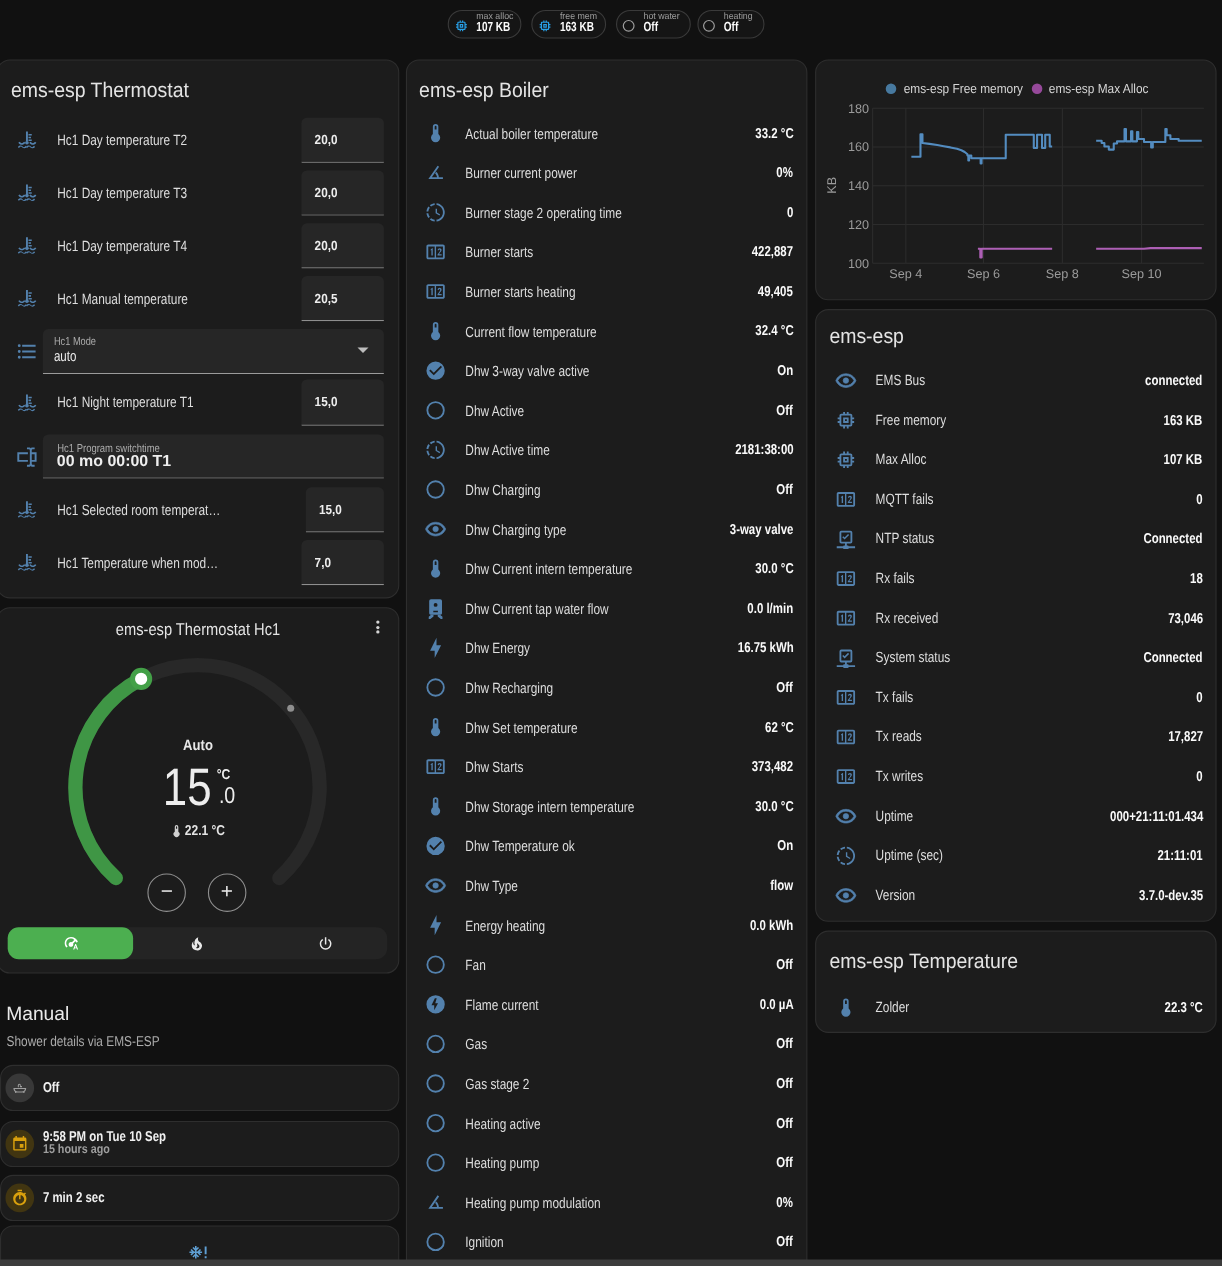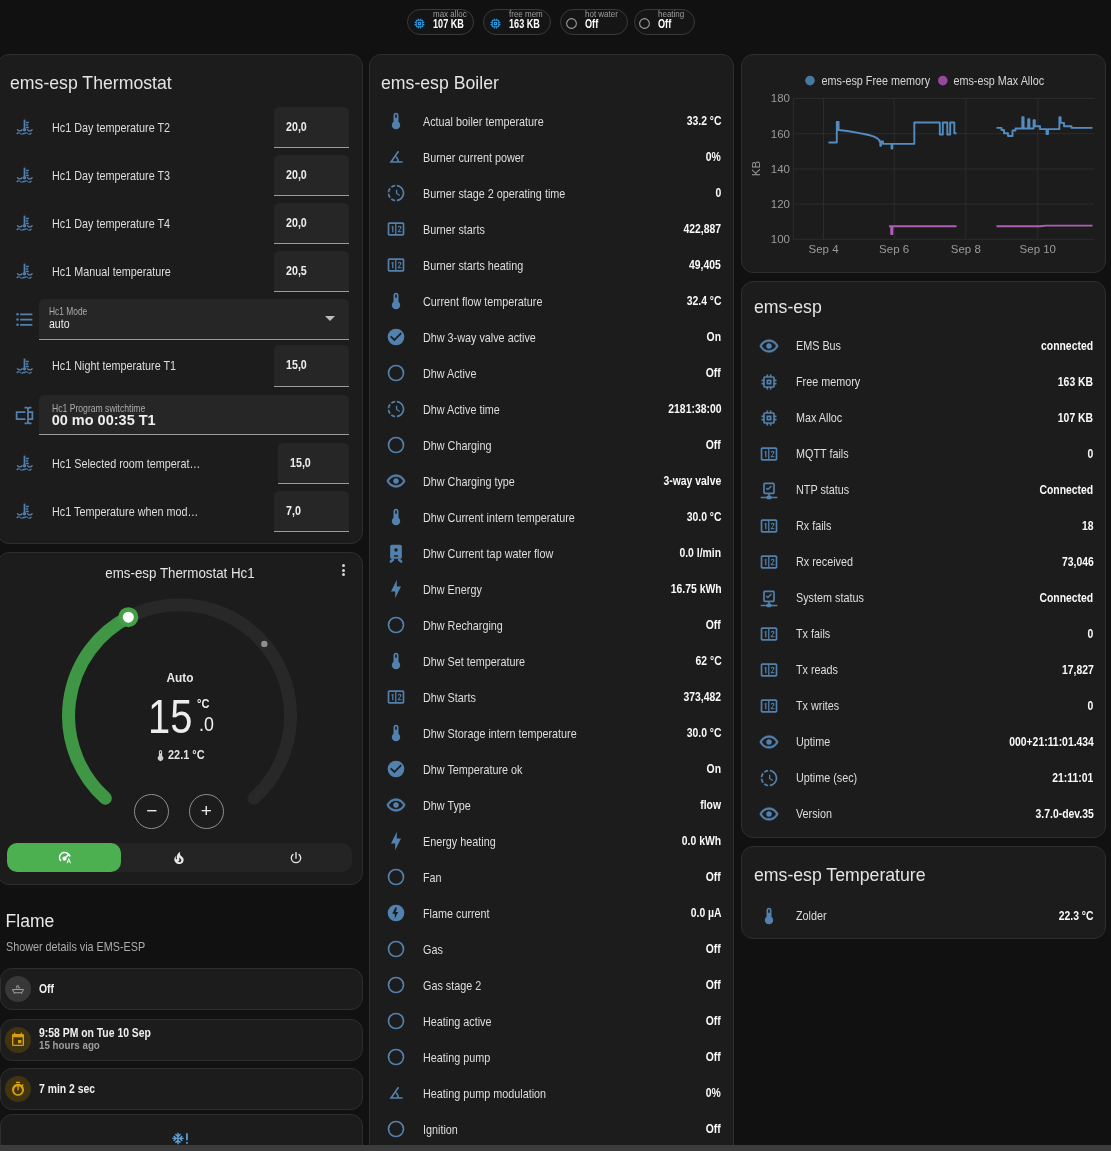--- a/index.html
+++ b/index.html
@@ -98,21 +98,21 @@
     <path d="M11 18.9C11.9 18 12.8 17.5 13.8 17.5C14.7 17.5 15.4 17.9 16.1 18.6C16.5 19 16.8 19.2 17.2 19.2C17.7 19.2 18.2 18.9 18.8 18.3L19.4 17.7L20.5 18.9C19.6 19.8 18.7 20.3 17.7 20.3C16.8 20.3 16.1 19.9 15.4 19.2C15 18.8 14.7 18.6 14.3 18.6C13.8 18.6 13.3 18.9 12.7 19.5L12.1 20.1Z"></path>
   </svg>
 <div class="tx" style="left:51.7px;top:358.3px;font-size:13.5px;color:#dedede;transform:scaleX(0.8);transform-origin:0 50%;">Hc1 Night temperature T1</div>
 <div class="abs" style="left:273.5px;top:345.0px;width:75.5px;height:41.5px;background:#262626;border-radius:5px 5px 0 0;border-bottom:1px solid #9b9b9b"></div>
 <div class="tx" style="left:285.5px;top:359.3px;font-size:12px;color:#eee;font-weight:bold;transform:scaleX(0.89);transform-origin:0 50%;">15,0</div>
 <svg class="ic" style="left:13.8px;top:404.5px;width:21px;height:21px;color:#5381ad" viewBox="0 0 24 24" fill="currentColor">
     <path d="M17,7H22V17H17V19A1,1 0 0,0 18,20H20V22H17.5C16.95,22 16,21.55 16,21C16,21.55 15.05,22 14.5,22H12V20H14A1,1 0 0,0 15,19V5A1,1 0 0,0 14,4H12V2H14.5C15.05,2 16,2.45 16,3C16,2.45 16.95,2 17.5,2H20V4H18A1,1 0 0,0 17,5V7M2,7H13V9H4V15H13V17H2V7M20,15V9H17V15H20Z"></path>
   </svg>
 <div class="abs" style="left:39px;top:394.5px;width:310px;height:40.5px;background:#262626;border-radius:5px 5px 0 0;border-bottom:1px solid #9b9b9b"></div>
 <div class="tx" style="left:51.7px;top:401.8px;font-size:10.5px;color:#ababab;transform:scaleX(0.82);transform-origin:0 50%;">Hc1 Program switchtime</div>
-<div class="tx" style="left:51.7px;top:412.2px;font-size:14.5px;color:#eee;font-weight:bold;">00 mo 00:35 T1</div>
+<div class="tx" style="left:51.7px;top:412.2px;font-size:14.5px;color:#eee;font-weight:bold;">00 mo 00:00 T1</div>
 <svg class="ic" style="left:13.8px;top:453.0px;width:21px;height:21px;color:#5381ad" viewBox="0 0 24 24" fill="currentColor">
     <path d="M11 3H13V13.3H11V3Z"></path>
     <circle cx="12" cy="14.6" r="1.9"></circle>
     <path d="M13.6 5.4H17V7H13.6zM13.6 8.3H16.2V9.9H13.6zM13.6 11.2H17V12.8H13.6z"></path>
     <path d="M4.4 13.6C5.2 14.6 5.9 15 6.7 15C7.5 15 8.2 14.6 9 13.6L10.4 14.5C9.3 15.9 8.1 16.6 6.7 16.6C5.3 16.6 4.1 15.9 3 14.5Z"></path>
     <path d="M15.8 13.6C16.6 14.6 17.3 15 18.1 15C18.9 15 19.6 14.6 20.4 13.6L21.8 14.5C20.7 15.9 19.5 16.6 18.1 16.6C16.7 16.6 15.5 15.9 14.4 14.5Z"></path>
     <path d="M2.5 18.9C3.4 18 4.3 17.5 5.3 17.5C6.2 17.5 6.9 17.9 7.6 18.6C8 19 8.3 19.2 8.7 19.2C9.2 19.2 9.7 18.9 10.3 18.3L10.9 17.7L12 18.9C11.1 19.8 10.2 20.3 9.2 20.3C8.3 20.3 7.6 19.9 6.9 19.2C6.5 18.8 6.2 18.6 5.8 18.6C5.3 18.6 4.8 18.9 4.2 19.5L3.6 20.1Z"></path>
     <path d="M11 18.9C11.9 18 12.8 17.5 13.8 17.5C14.7 17.5 15.4 17.9 16.1 18.6C16.5 19 16.8 19.2 17.2 19.2C17.7 19.2 18.2 18.9 18.8 18.3L19.4 17.7L20.5 18.9C19.6 19.8 18.7 20.3 17.7 20.3C16.8 20.3 16.1 19.9 15.4 19.2C15 18.8 14.7 18.6 14.3 18.6C13.8 18.6 13.3 18.9 12.7 19.5L12.1 20.1Z"></path>
   </svg>
 <div class="tx" style="left:51.7px;top:455.8px;font-size:13.5px;color:#dedede;transform:scaleX(0.8);transform-origin:0 50%;">Hc1 Selected room temperat…</div>
@@ -158,21 +158,21 @@
 <svg class="ic" style="left:55.8px;top:849.0px;width:17px;height:17px;color:#ffffff" viewBox="0 0 24 24" fill="currentColor">
     <path d="M12 4C7.6 4 4 7.6 4 12C4 14.2 4.9 16.2 6.3 17.6L7.8 16.1C6.7 15.1 6 13.6 6 12C6 8.7 8.7 6 12 6C13.6 6 15.1 6.7 16.2 7.7L13.2 10.7C12.8 10.6 12.4 10.5 12 10.5C10.3 10.5 9 11.8 9 13.5S10.3 16.5 12 16.5 15 15.2 15 13.5C15 13.1 14.9 12.7 14.8 12.3L17.7 9.4C18.5 10.1 19 10.6 19.4 11.3L20.9 9.8C19.5 6.4 16 4 12 4Z"></path>
     <path d="M17.5 13L14.8 20H16.3L16.85 18.5H19.15L19.7 20H21.2L18.5 13H17.5M17.25 17.35L18 15.1L18.75 17.35H17.25Z"></path>
   </svg>
 <svg class="ic" style="left:171.0px;top:849.5px;width:16px;height:16px;color:#e8e8e8" viewBox="0 0 24 24" fill="currentColor">
     <path d="M17.66 11.2C17.43 10.9 17.15 10.64 16.89 10.38C16.22 9.78 15.46 9.35 14.82 8.72C13.33 7.26 13 4.85 13.95 3C13 3.23 12.17 3.75 11.46 4.32C8.87 6.4 7.85 10.07 9.07 13.22C9.11 13.32 9.15 13.42 9.15 13.55C9.15 13.77 9 13.97 8.8 14.05C8.57 14.15 8.33 14.09 8.14 13.93C8.08 13.88 8.04 13.83 8 13.76C6.87 12.33 6.69 10.28 7.45 8.64C5.78 10 4.87 12.3 5 14.47C5.06 14.97 5.12 15.47 5.29 15.97C5.43 16.57 5.7 17.17 6 17.7C7.08 19.43 8.95 20.67 10.96 20.92C13.1 21.19 15.39 20.8 17.03 19.32C18.86 17.66 19.5 15 18.56 12.72L18.43 12.46C18.22 12 17.66 11.2 17.66 11.2M14.5 17.5C14.22 17.74 13.76 18 13.4 18.1C12.28 18.5 11.16 17.94 10.5 17.28C11.69 17 12.4 16.12 12.61 15.23C12.78 14.43 12.46 13.77 12.33 13C12.21 12.26 12.23 11.63 12.5 10.94C12.69 11.32 12.89 11.7 13.13 12C13.9 13 15.11 13.44 15.37 14.8C15.41 14.94 15.43 15.08 15.43 15.23C15.46 16.05 15.1 16.95 14.5 17.5Z"></path>
   </svg>
 <svg class="ic" style="left:288.0px;top:849.5px;width:16px;height:16px;color:#e8e8e8" viewBox="0 0 24 24" fill="currentColor">
     <path d="M16.56,5.44L15.11,6.89C16.84,7.94 18,9.83 18,12A6,6 0 0,1 12,18A6,6 0 0,1 6,12C6,9.83 7.16,7.94 8.88,6.88L7.44,5.44C5.36,6.88 4,9.28 4,12A8,8 0 0,0 12,20A8,8 0 0,0 20,12C20,9.28 18.64,6.88 16.56,5.44M13,3H11V13H13V3Z"></path>
   </svg>
-<div class="tx" style="left:5.6px;top:910.7px;font-size:17.5px;color:#e9e9e9;">Flame</div>
+<div class="tx" style="left:5.6px;top:910.7px;font-size:17.5px;color:#e9e9e9;">Manual</div>
 <div class="tx" style="left:5.6px;top:939.5px;font-size:13px;color:#ababab;transform:scaleX(0.83);transform-origin:0 50%;">Shower details via EMS-ESP</div>
 <div class="card" style="left:0px;top:968px;width:362.5px;height:42px"></div>
 <div class="abs" style="left:4.5px;top:976.0px;width:26px;height:26px;border-radius:50%;background:#383838"></div>
 <svg class="ic" style="left:9.5px;top:981.0px;width:16px;height:16px;color:#9e9e9e" viewBox="0 0 24 24" fill="currentColor">
     <path d="M9.3,11.1V8.4A2.1,2.1 0 0,1 13.5,8.4V8.9H12.1V8.4A0.7,0.7 0 0,0 10.7,8.4V11.1M12.2,9.4H15V11H12.2Z"></path>
     <path d="M3.8,12H20.2C20.5,12 20.7,12.2 20.7,12.5C20.7,14.6 19.8,16.3 18.4,17.3V19H16.7V18.1C16.2,18.3 15.6,18.4 15,18.4H9C8.4,18.4 7.8,18.3 7.3,18.1V19H5.6V17.3C4.2,16.3 3.3,14.6 3.3,12.5C3.3,12.2 3.5,12 3.8,12M5.1,13.4C5.3,15.4 6.6,16.9 9,16.9H15C17.4,16.9 18.7,15.4 18.9,13.4Z" fill-rule="evenodd"></path>
   </svg>
 <div class="tx" style="left:38.5px;top:981.8px;font-size:13px;color:#f0f0f0;font-weight:bold;transform:scaleX(0.8);transform-origin:0 50%;">Off</div>
 <div class="card" style="left:0px;top:1019px;width:362.5px;height:41.5px"></div>
 <div class="abs" style="left:4.5px;top:1026.8px;width:26px;height:26px;border-radius:50%;background:#413511"></div>

